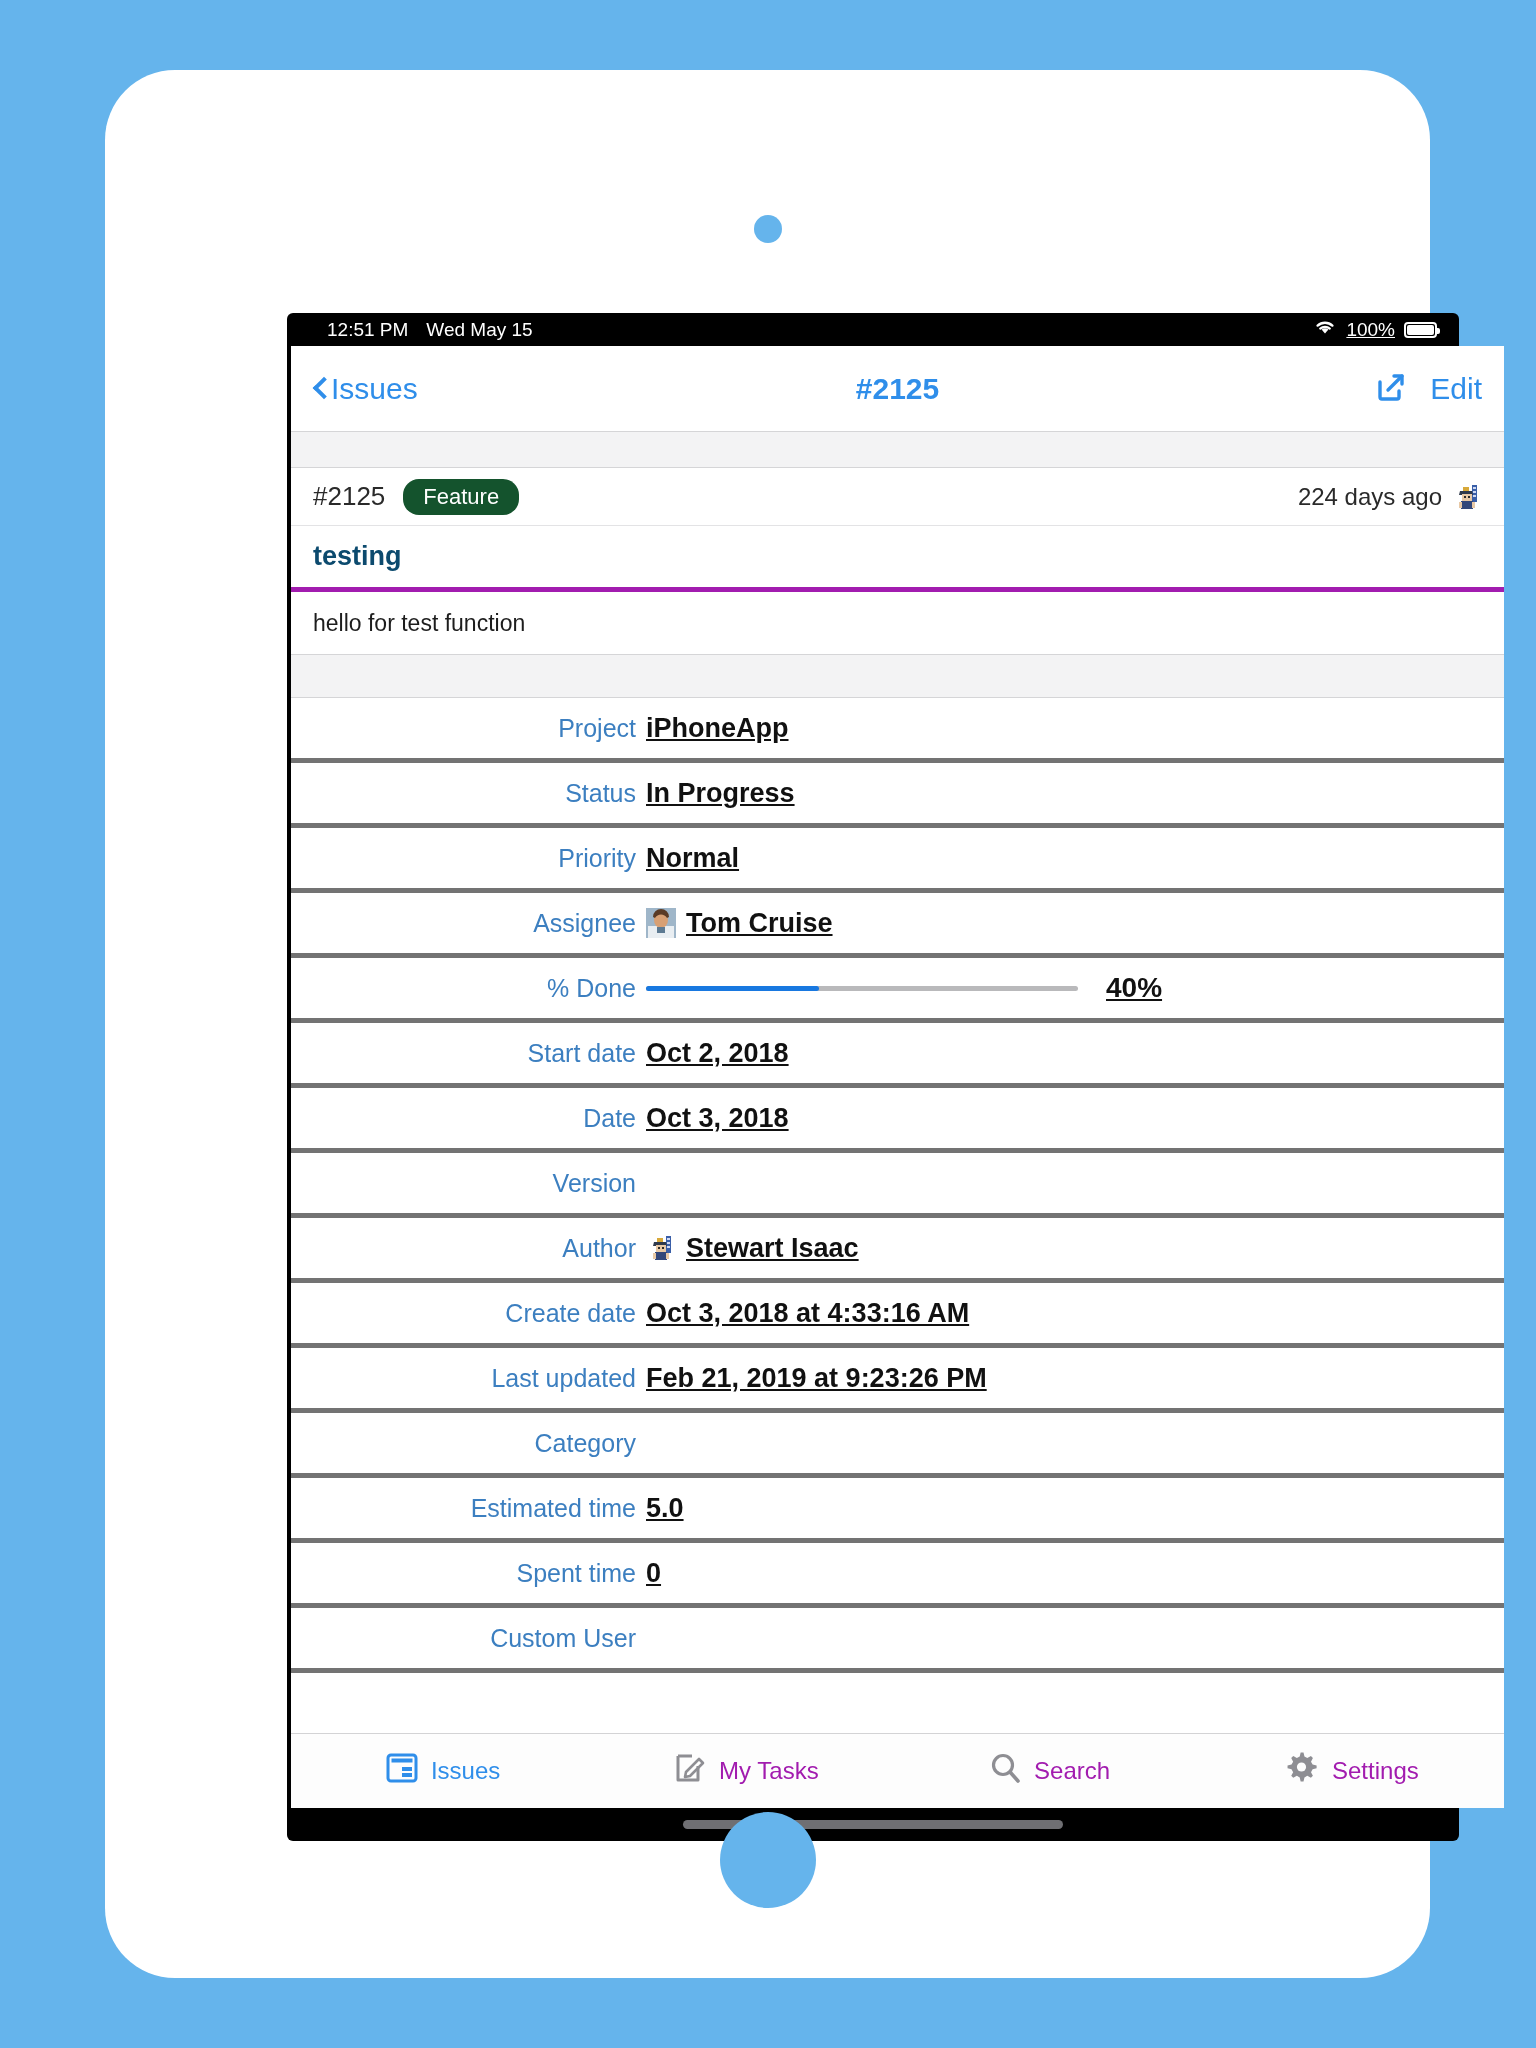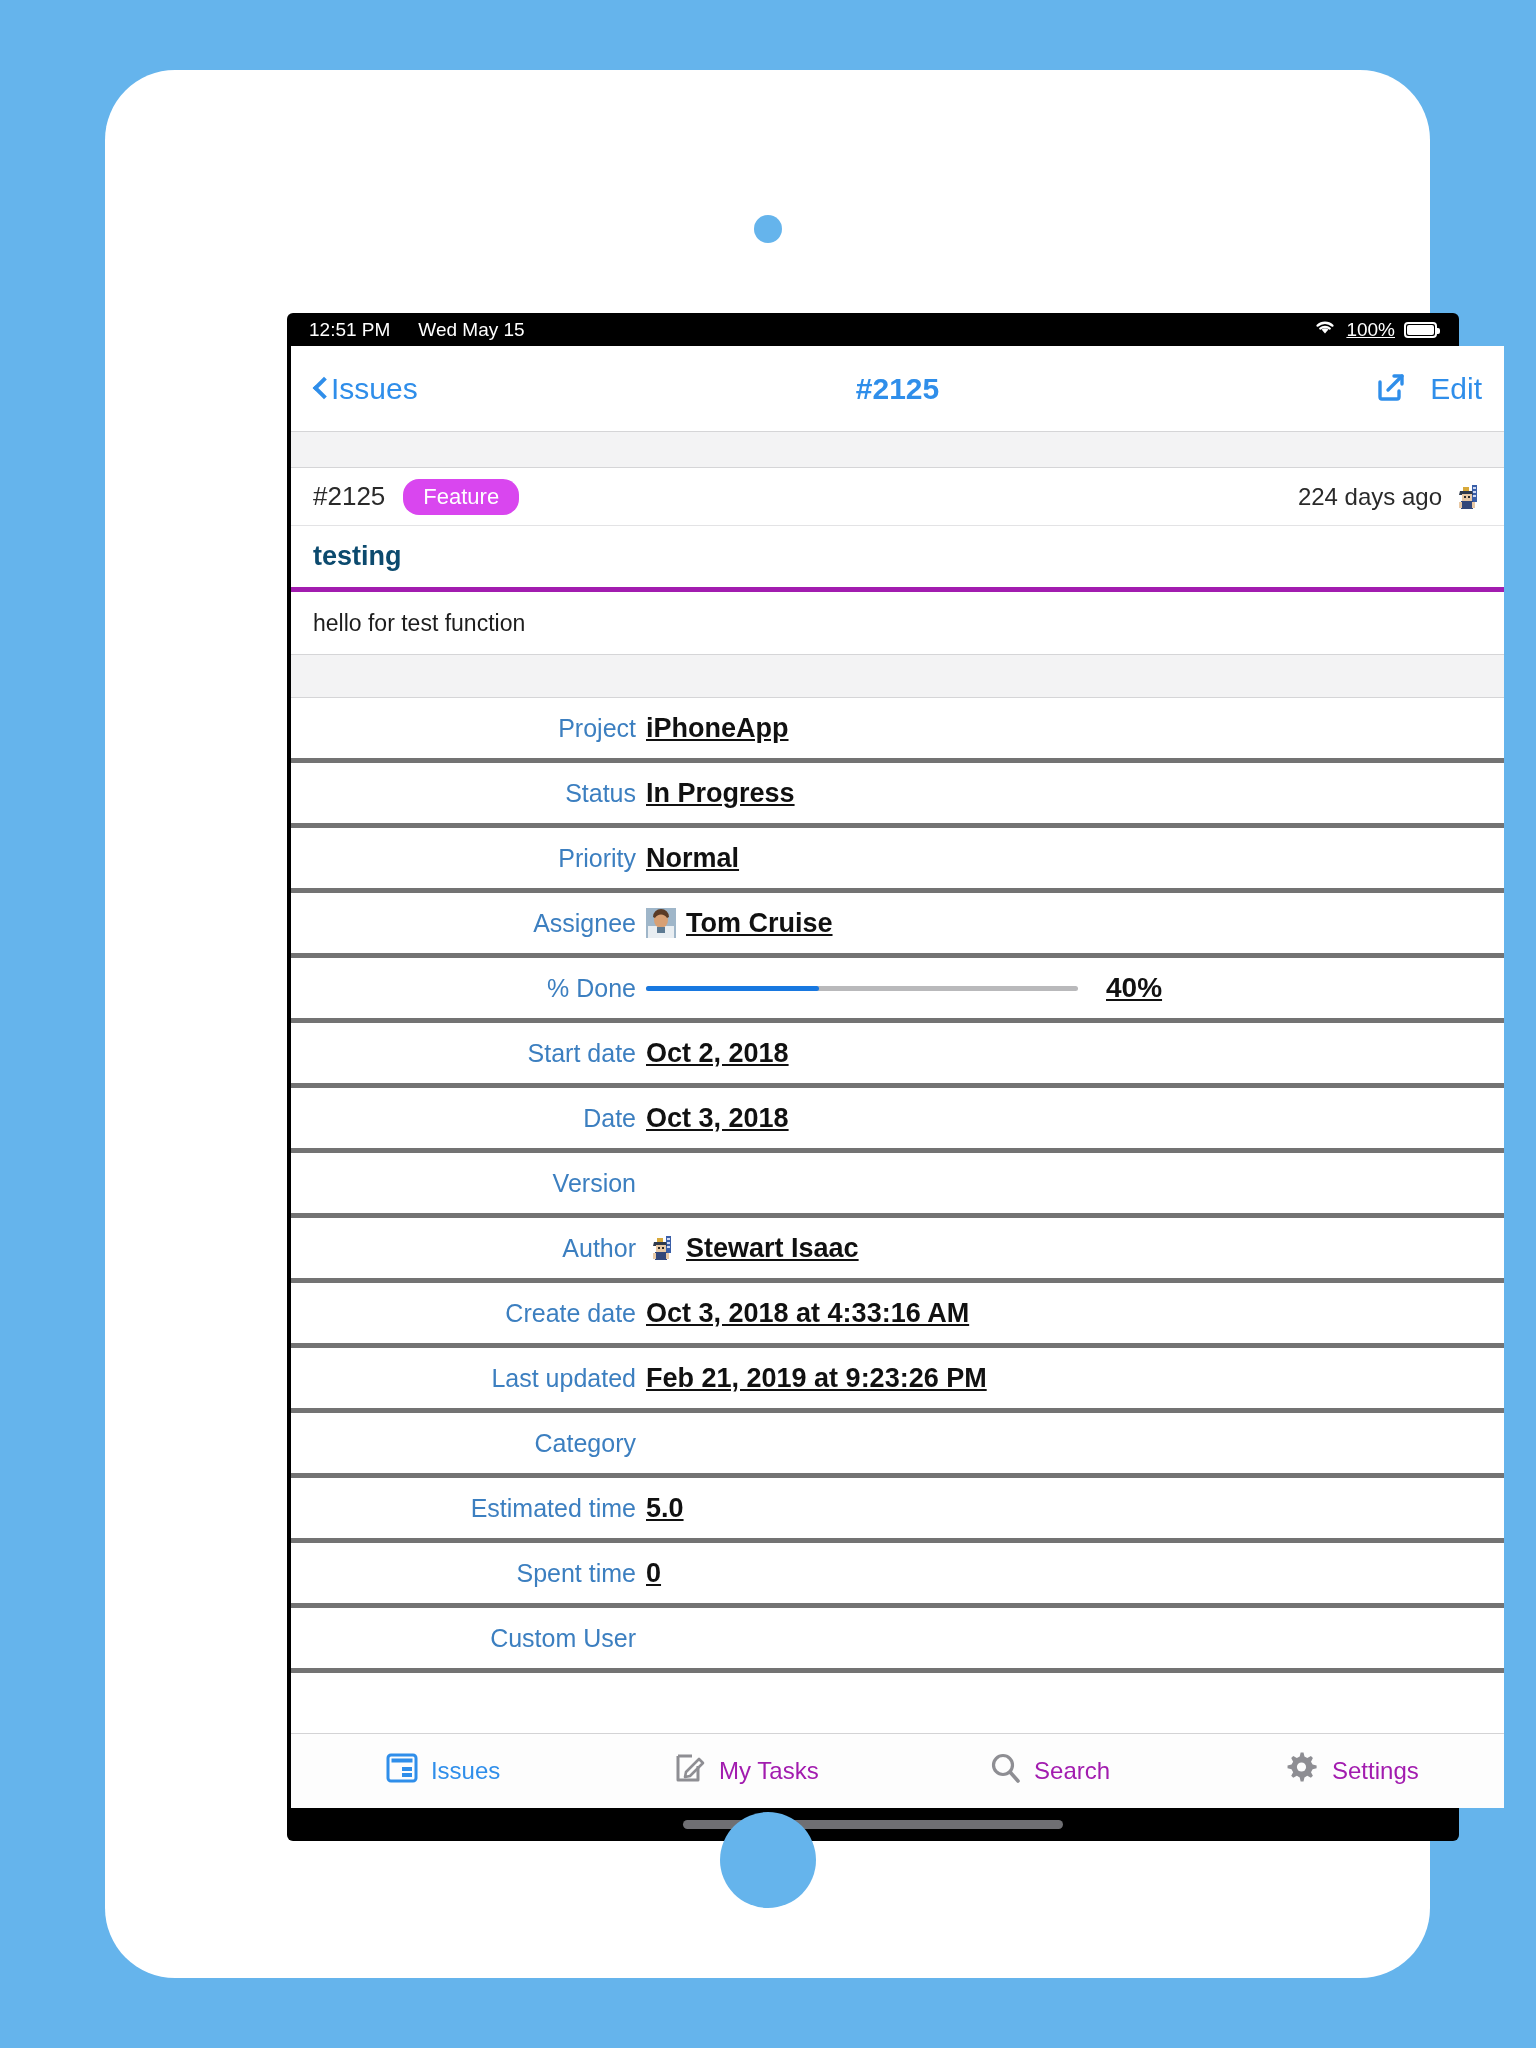--- a/index.html
+++ b/index.html
@@ -68,22 +68,23 @@
     box-sizing: border-box;
     display: flex;
     align-items: center;
     padding: 0 22px;
     color: #ffffff;
     font-size: 19px;
   }
   .status-left {
     display: flex;
     align-items: center;
-    gap: 28px;
+    gap: 18px;
     white-space: nowrap;
+    margin-left: 18px;
   }
   .status-right {
     margin-left: auto;
     display: flex;
     align-items: center;
     gap: 9px;
     white-space: nowrap;
     text-decoration: underline;
   }
   .wifi-icon { display: block; }
@@ -200,21 +201,21 @@
   #issue-meta-row {
     height: 58px;
     border-bottom: 1px solid #e3e3e5;
   }
   #issue-number {
     font-size: 26px;
     color: #2a2a2a;
     margin-right: 18px;
   }
   #issue-tracker-badge {
-    background: #d946ef;
+    background: #14532d;
     color: #ffffff;
     font-size: 22px;
     border-radius: 16px;
     padding: 5px 20px;
   }
   #issue-age-wrap {
     margin-left: auto;
     display: flex;
     align-items: center;
     gap: 10px;

